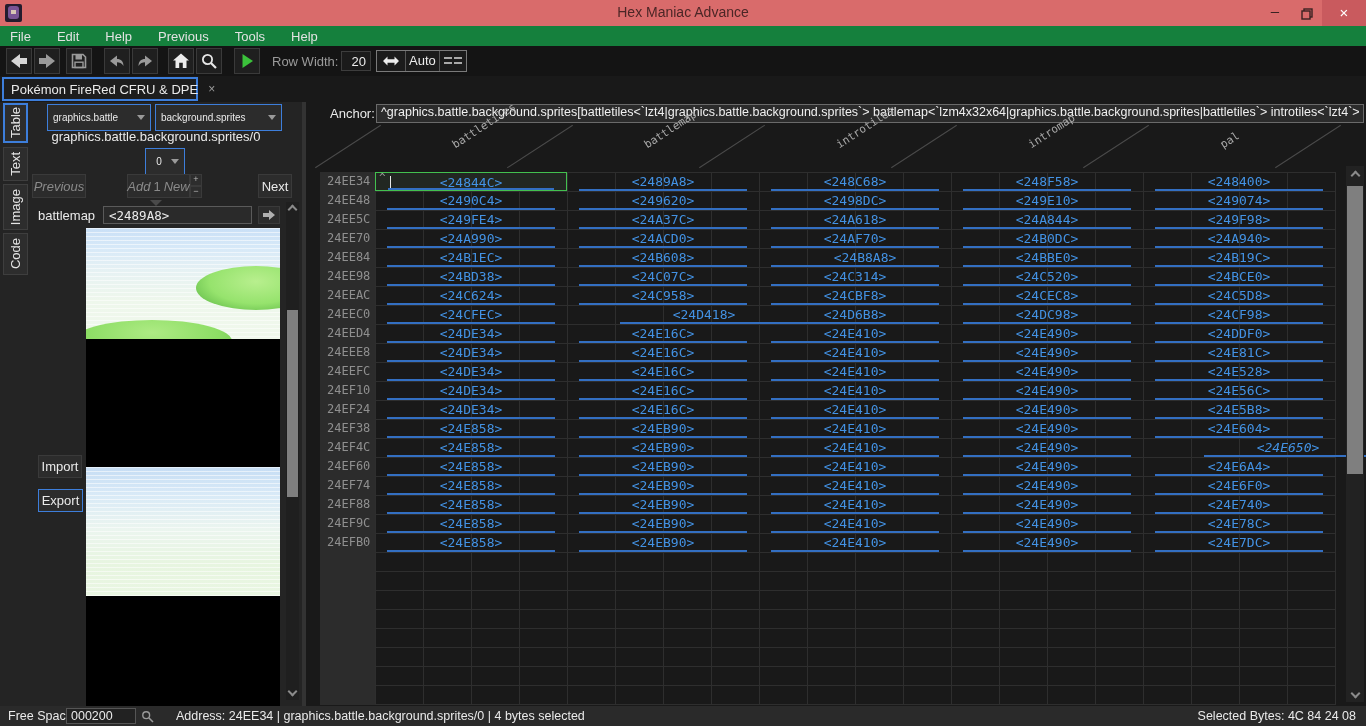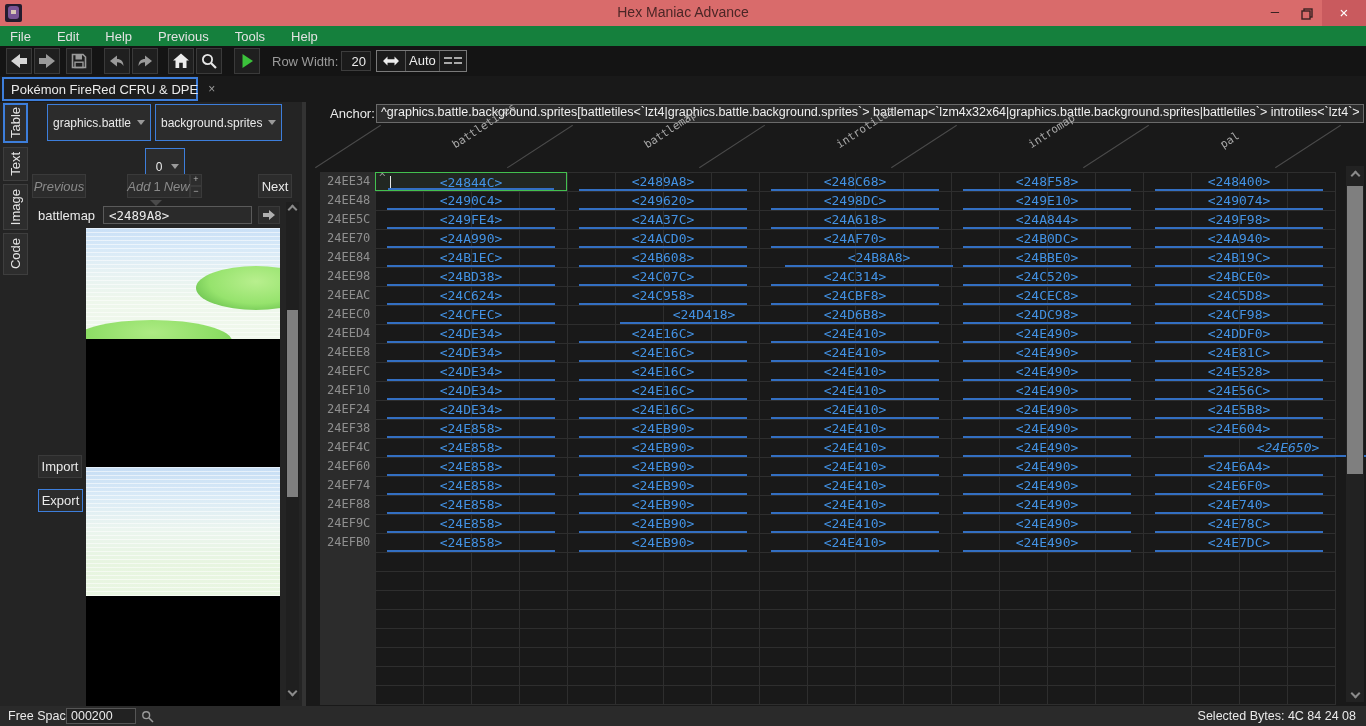--- a/index.html
+++ b/index.html
@@ -50,22 +50,22 @@
   
   .navtab { position:absolute; left:3px; width:25px; background:#2d2d2d; border:1px solid #3e3e3e;
     color:#e5e5e5; font-size:13px; display:flex; align-items:center; justify-content:center; }
   .navtab span { writing-mode:vertical-rl; transform:rotate(180deg); }
   .navtab.selected { border:2px solid #3d7edb; }
   #nav-table { top:1px; height:40px; }
   #nav-text  { top:45px; height:34px; }
   #nav-image { top:82px; height:46px; }
   #nav-code  { top:131px; height:42px; }
 
-  .dropdown { position:absolute; height:37px; background:#2c2c2c; border:1px solid #3d7edb;
-    color:#eaeaea; font-size:12px; display:flex; align-items:center; padding:0 5px; }
+  .dropdown { position:absolute; height:27px; background:#2c2c2c; border:1px solid #3d7edb;
+    color:#eaeaea; font-size:10px; display:flex; align-items:center; padding:0 5px; }
   .dropdown .txt { flex:1; white-space:nowrap; overflow:hidden; }
   .dd-chev { width:0; height:0; border-left:4px solid transparent; border-right:4px solid transparent;
     border-top:5px solid #9a9a9a; margin-left:4px; }
   #dd-namespace { left:47px; top:2px; width:104px; }
   #dd-table { left:155px; top:2px; width:127px; }
   #path-label { position:absolute; left:20px; top:27px; width:272px; text-align:center; color:#eaeaea; font-size:13px; }
   #dd-index { left:145px; top:46px; width:40px; }
 
   .sbtn { position:absolute; background:#2c2c2c; border:1px solid #3a3a3a; color:#eaeaea;
     font-size:13px; display:flex; align-items:center; justify-content:center; }
@@ -271,20 +271,21 @@
         </div>
 
       <div id="dd-namespace" class="dropdown">
         <span class="txt">graphics.battle</span>
           <span class="dd-chev"></span>
       </div>
       <div id="dd-table" class="dropdown">
         <span class="txt">background.sprites</span>
           <span class="dd-chev"></span>
       </div>
+      <div id="path-label">graphics.battle.background.sprites/0</div>
       <div id="dd-index" class="dropdown">
         <span class="txt" style="text-align:center">0</span>
           <span class="dd-chev"></span>
       </div>
 
       <div id="btn-prev" class="sbtn">Previous</div>
       <div id="btn-add" class="sbtn">
         <span>Add</span>
         <span style="font-style:normal">1</span>
         <span>New</span>
@@ -382,21 +383,21 @@
             <div class="hex-cell" style="left: 55px;"><span class="ptr">&lt;24A990&gt;</span></div>
             <div class="hex-cell" style="left: 247px;"><span class="ptr">&lt;24ACD0&gt;</span></div>
             <div class="hex-cell" style="left: 439px;"><span class="ptr">&lt;24AF70&gt;</span></div>
             <div class="hex-cell" style="left: 631px;"><span class="ptr">&lt;24B0DC&gt;</span></div>
             <div class="hex-cell" style="left: 823px;"><span class="ptr">&lt;24A940&gt;</span></div>
           </div>
           <div class="hex-row" style="top: 146px;">
             <span class="addr">24EE84</span>
             <div class="hex-cell" style="left: 55px;"><span class="ptr">&lt;24B1EC&gt;</span></div>
             <div class="hex-cell" style="left: 247px;"><span class="ptr">&lt;24B608&gt;</span></div>
-            <div class="hex-cell" style="left: 453px; padding-left: 20px;"><span class="ptr">&lt;24B8A8&gt;</span></div>
+            <div class="hex-cell" style="left: 439px; padding-left: 20px;"><span class="ptr">&lt;24B8A8&gt;</span></div>
             <div class="hex-cell" style="left: 631px;"><span class="ptr">&lt;24BBE0&gt;</span></div>
             <div class="hex-cell" style="left: 823px;"><span class="ptr">&lt;24B19C&gt;</span></div>
           </div>
           <div class="hex-row" style="top: 165px;">
             <span class="addr">24EE98</span>
             <div class="hex-cell" style="left: 55px;"><span class="ptr">&lt;24BD38&gt;</span></div>
             <div class="hex-cell" style="left: 247px;"><span class="ptr">&lt;24C07C&gt;</span></div>
             <div class="hex-cell" style="left: 439px;"><span class="ptr">&lt;24C314&gt;</span></div>
             <div class="hex-cell" style="left: 631px;"><span class="ptr">&lt;24C520&gt;</span></div>
             <div class="hex-cell" style="left: 823px;"><span class="ptr">&lt;24BCE0&gt;</span></div>
@@ -529,15 +530,16 @@
 
   <div id="statusbar">
     <span id="fs-label" class="txt">Free Space:</span>
     <input id="fs-input" value="000200" style="">
     <span id="fs-search">
       <svg width="13" height="13" viewBox="0 0 13 13">
         <circle cx="5.2" cy="5.2" r="3.4" stroke="#9a9a9a" stroke-width="1.4" fill="none"></circle>
         <line x1="8" y1="8" x2="12" y2="12" stroke="#9a9a9a" stroke-width="1.6"></line>
       </svg>
     </span>
+    <span id="addr-text" class="txt">Address: 24EE34 | graphics.battle.background.sprites/0 | 4 bytes selected</span>
     <span id="sel-bytes">Selected Bytes: 4C 84 24 08</span>
   </div>
 </div>
 
 </body></html>

